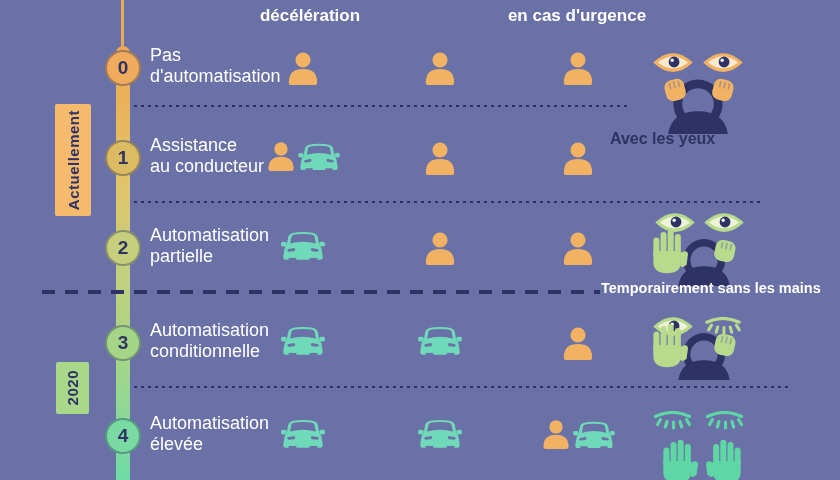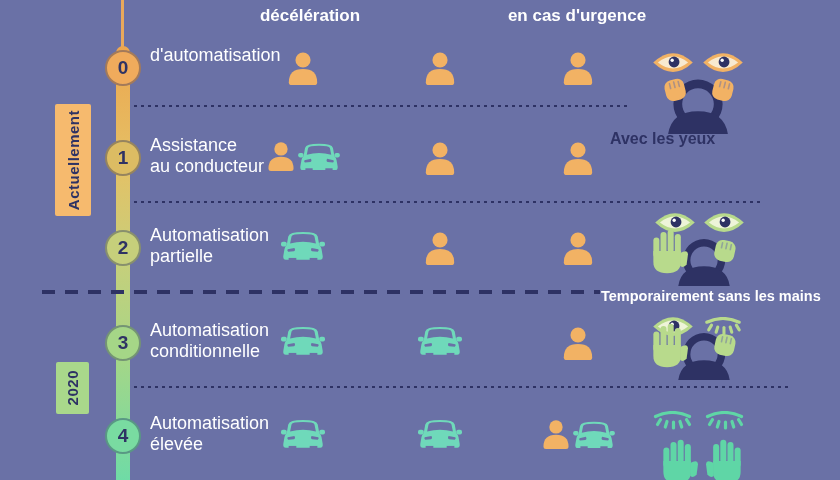--- a/index.html
+++ b/index.html
@@ -25,21 +25,21 @@
   .row-label{position:absolute;color:#fff;font-size:18px;line-height:21px;z-index:2;white-space:nowrap;}
   .row-label .l2{font-weight:normal;}
 
   .cell{position:absolute;display:flex;align-items:center;gap:2px;z-index:2;}
 
   
   .dots{position:absolute;height:4px;background-image:radial-gradient(circle,var(--navy) 1.3px,rgba(0,0,0,0) 1.5px);
         background-size:7px 4px;background-repeat:repeat-x;z-index:1;}
   .dashline{position:absolute;left:42px;top:290px;width:558px;height:4px;
         background:repeating-linear-gradient(90deg,var(--navy) 0 13px,rgba(0,0,0,0) 13px 23px);z-index:1;}
-  .dash-note{position:absolute;left:601px;top:288px;width:200px;color:#fff;font-weight:bold;
+  .dash-note{position:absolute;left:601px;top:280px;width:200px;color:#fff;font-weight:bold;
         font-size:14.5px;text-align:center;white-space:nowrap;z-index:2;}
 
   
   .era{position:absolute;display:flex;align-items:center;justify-content:center;
        color:var(--navy);font-weight:bold;z-index:2;border-radius:2px;}
   .era .vtext{writing-mode:vertical-rl;transform:rotate(180deg);letter-spacing:.5px;}
   .era-now{left:55px;top:104px;width:36px;height:112px;background:#f6ba6e;font-size:15px;}
   .era-2020{left:56px;top:362px;width:33px;height:52px;background:#a9d88b;font-size:15px;}
 
   .caption{position:absolute;left:610px;top:129px;width:184px;color:var(--navy);
@@ -129,20 +129,21 @@
   <div class="dots" style="left:132px;top:200px;width:630px"></div>
   <div class="dashline"></div>
   <div class="dash-note">Temporairement sans les mains</div>
   <div class="dots" style="left:132px;top:385px;width:656px"></div>
 
   <div id="rows">
       <div class="circle" style="left: 105px; top: 50px; background: rgb(240, 171, 92);">
         <span>0</span>
       </div>
       <div class="row-label" style="left: 150px; top: 45px;">
+        <div class="l1">Pas</div>
         <div class="l2">d'automatisation</div>
       </div>
       <div class="cell" style="left: 286px; top: 50px;">
         <svg width="34" height="36" style="color: rgb(242, 178, 100);">
           <use href="#i-person" width="34" height="36"></use>
         </svg>
       </div>
       <div class="cell" style="left: 423px; top: 50px;">
         <svg width="34" height="36" style="color: rgb(242, 178, 100);">
           <use href="#i-person" width="34" height="36"></use>

